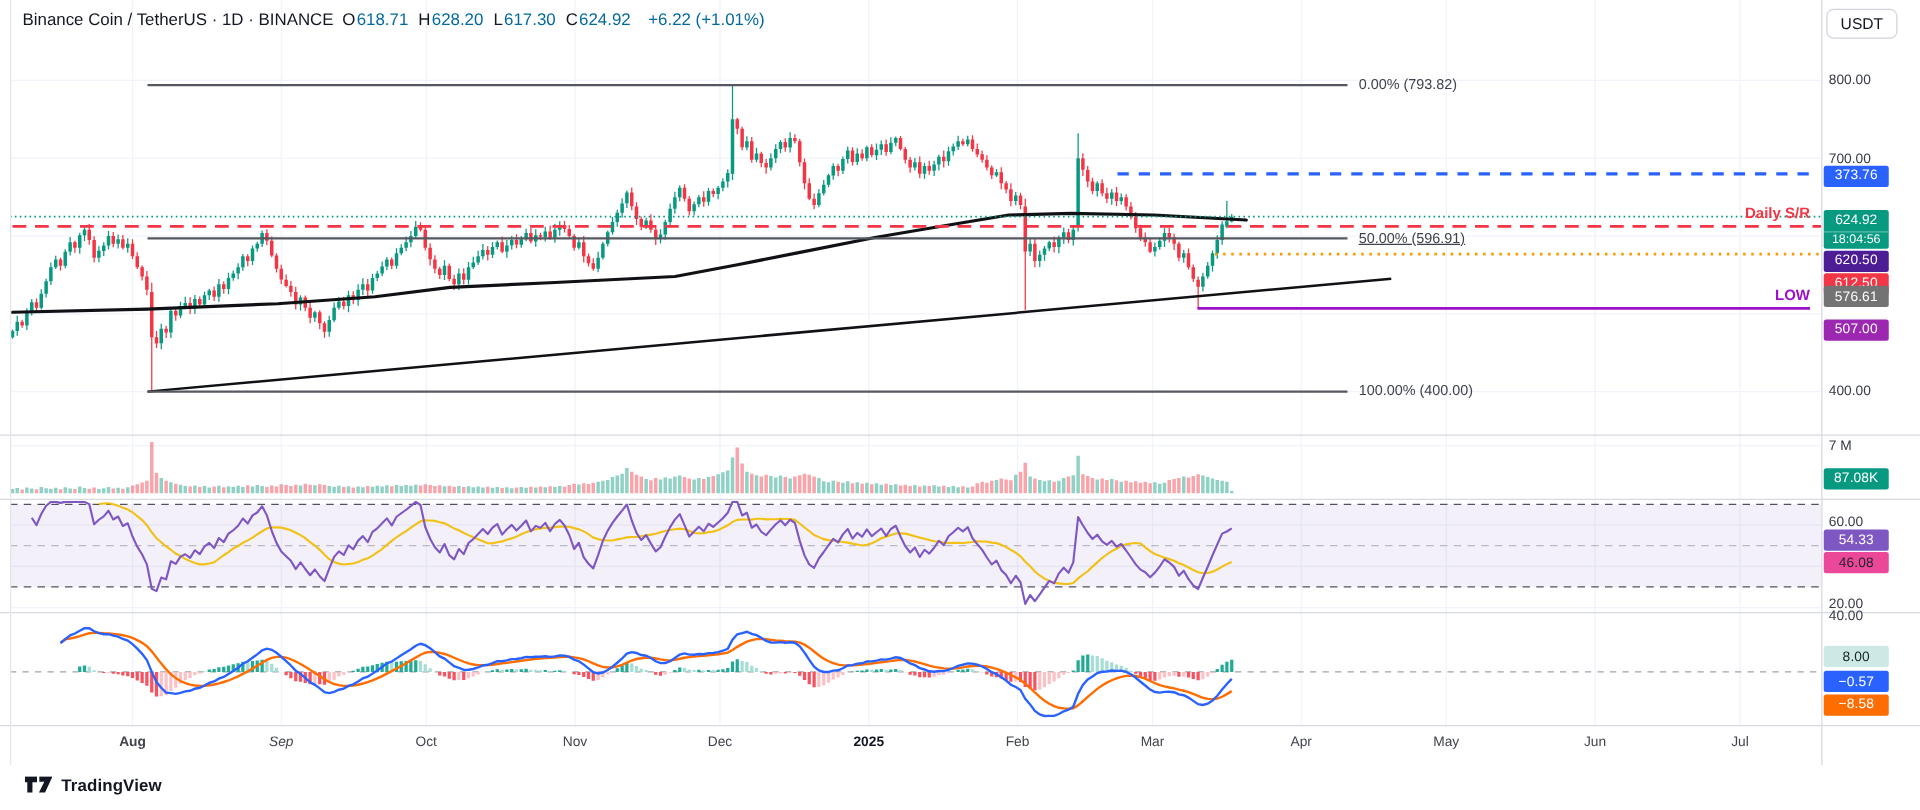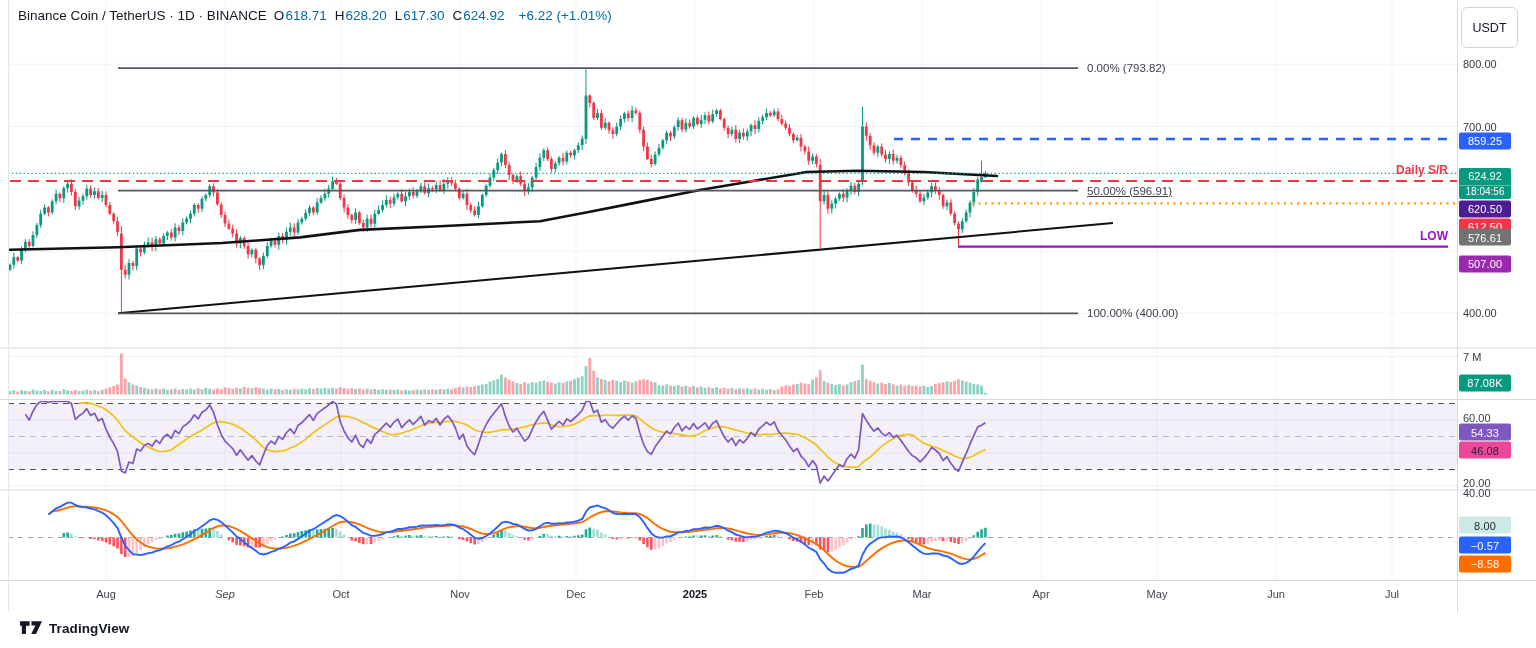--- a/index.html
+++ b/index.html
@@ -4,21 +4,21 @@
 <style>
   html,body{margin:0;padding:0;background:#fff;}
   body{width:1536px;height:648px;overflow:hidden;font-family:"Liberation Sans",sans-serif;-webkit-font-smoothing:antialiased;}
   #root{position:relative;width:1536px;height:648px;background:#fff;}
   #chart-svg{position:absolute;left:0;top:0;z-index:1;}
   .hdr{position:absolute;left:18px;top:8px;z-index:6;font-size:13.5px;color:#131722;display:flex;align-items:center;gap:7px;white-space:nowrap;}
   .hdr .title{color:#131722;}
   .hdr .pair{display:flex;gap:1px;}
   .hdr .k{color:#131722;}
   .hdr .val{color:#0369a1;}
-  .usdt-btn{position:absolute;left:1461px;top:7px;z-index:6;width:57px;height:41px;background:#fff;border:1px solid #d1d4dc;border-radius:6px;font-size:12.5px;color:#131722;font-family:"Liberation Sans",sans-serif;display:flex;align-items:center;justify-content:center;cursor:pointer;}
+  .usdt-btn{position:absolute;left:1461px;top:7px;z-index:6;width:57px;height:24px;background:#fff;border:1px solid #d1d4dc;border-radius:6px;font-size:12.5px;color:#131722;font-family:"Liberation Sans",sans-serif;display:flex;align-items:center;justify-content:center;cursor:pointer;}
   .axis-label{position:absolute;left:1463px;font-size:11px;color:#363a45;transform:translateY(-50%);z-index:3;white-space:nowrap;}
   .badge{position:absolute;left:1459px;width:52px;height:17px;border-radius:2px;font-size:11px;display:flex;align-items:center;justify-content:center;transform:translateY(-50%);z-index:4;letter-spacing:.1px;}
   .badge2{position:absolute;left:1459px;width:52px;border-radius:2px;z-index:4;overflow:hidden;text-align:center;}
   .badge2 .r1{font-size:11px;height:17px;line-height:17px;}
   .badge2 .r2{font-size:10px;height:13px;line-height:12px;border-top:1px solid rgba(255,255,255,.35);}
   .month{position:absolute;top:588px;font-size:11px;color:#41444d;transform:translateX(-50%);z-index:3;}
   .month.bold{font-weight:700;color:#131722;}
   .fib-label{position:absolute;font-size:11.5px;color:#3f424b;transform:translateY(-50%);z-index:3;white-space:nowrap;}
   .line-label{position:absolute;font-size:12px;font-weight:700;z-index:3;white-space:nowrap;transform:translate(-100%,-100%);}
   .logo{position:absolute;left:20px;top:621px;z-index:6;display:flex;align-items:center;gap:7px;color:#131722;}
@@ -132,38 +132,38 @@
       <div class="line-label" style="left: 1448px; top: 242.692px; color: rgb(156, 16, 201);">LOW</div>
     </div>
   <div id="price-axis">
       <div class="axis-label" style="top: 64.3px;">800.00</div>
       <div class="axis-label" style="top: 126.6px;">700.00</div>
       <div class="axis-label" style="top: 313.3px;">400.00</div>
       <div class="axis-label" style="top: 357px;">7 M</div>
       <div class="axis-label" style="top: 418px;">60.00</div>
       <div class="axis-label" style="top: 482.5px;">20.00</div>
       <div class="axis-label" style="top: 492.5px;">40.00</div>
-      <div class="badge" style="top: 140.5px; background: rgb(41, 98, 255); color: rgb(255, 255, 255);">859.25</div>
+      <div class="badge" style="top: 140.5px; background: rgb(41, 98, 255); color: rgb(255, 255, 255);">373.76</div>
       <div class="badge2" style="top: 168px; background: rgb(8, 153, 129); color: rgb(255, 255, 255);">
         <div class="r1">624.92</div>
         <div class="r2">18:04:56</div>
       </div>
       <div class="badge" style="top: 208.5px; background: #4c1d95; color: rgb(255, 255, 255);">620.50</div>
       <div class="badge" style="top: 226.5px; background: rgb(242, 54, 69); color: rgb(255, 255, 255);">612.50</div>
       <div class="badge" style="top: 237px; background: #737373; color: rgb(255, 255, 255);">576.61</div>
       <div class="badge" style="top: 263.5px; background: rgb(156, 39, 176); color: rgb(255, 255, 255);">507.00</div>
       <div class="badge" style="top: 382.5px; background: rgb(8, 153, 129); color: rgb(255, 255, 255);">87.08K</div>
       <div class="badge" style="top: 432px; background: rgb(126, 87, 194); color: rgb(255, 255, 255);">54.33</div>
       <div class="badge" style="top: 450px; background: #ec4899; color: rgb(30, 34, 45);">46.08</div>
       <div class="badge" style="top: 525px; background: rgb(205, 233, 229); color: rgb(30, 34, 45);">8.00</div>
       <div class="badge" style="top: 545px; background: rgb(41, 98, 255); color: rgb(255, 255, 255);">−0.57</div>
       <div class="badge" style="top: 563.5px; background: rgb(255, 109, 0); color: rgb(255, 255, 255);">−8.58</div>
     </div>
   <div id="time-axis">
-      <div class="month" style="left: 106px;">Aug</div>
+      <div class="month" style="left: 106px; font-weight: bold;">Aug</div>
       <div class="month" style="left: 225px; font-style: italic;">Sep</div>
       <div class="month" style="left: 341px;">Oct</div>
       <div class="month" style="left: 460px;">Nov</div>
       <div class="month" style="left: 576px;">Dec</div>
       <div class="month bold" style="left: 695px;">2025</div>
       <div class="month" style="left: 814px;">Feb</div>
       <div class="month" style="left: 922px;">Mar</div>
       <div class="month" style="left: 1041px;">Apr</div>
       <div class="month" style="left: 1157px;">May</div>
       <div class="month" style="left: 1276px;">Jun</div>

